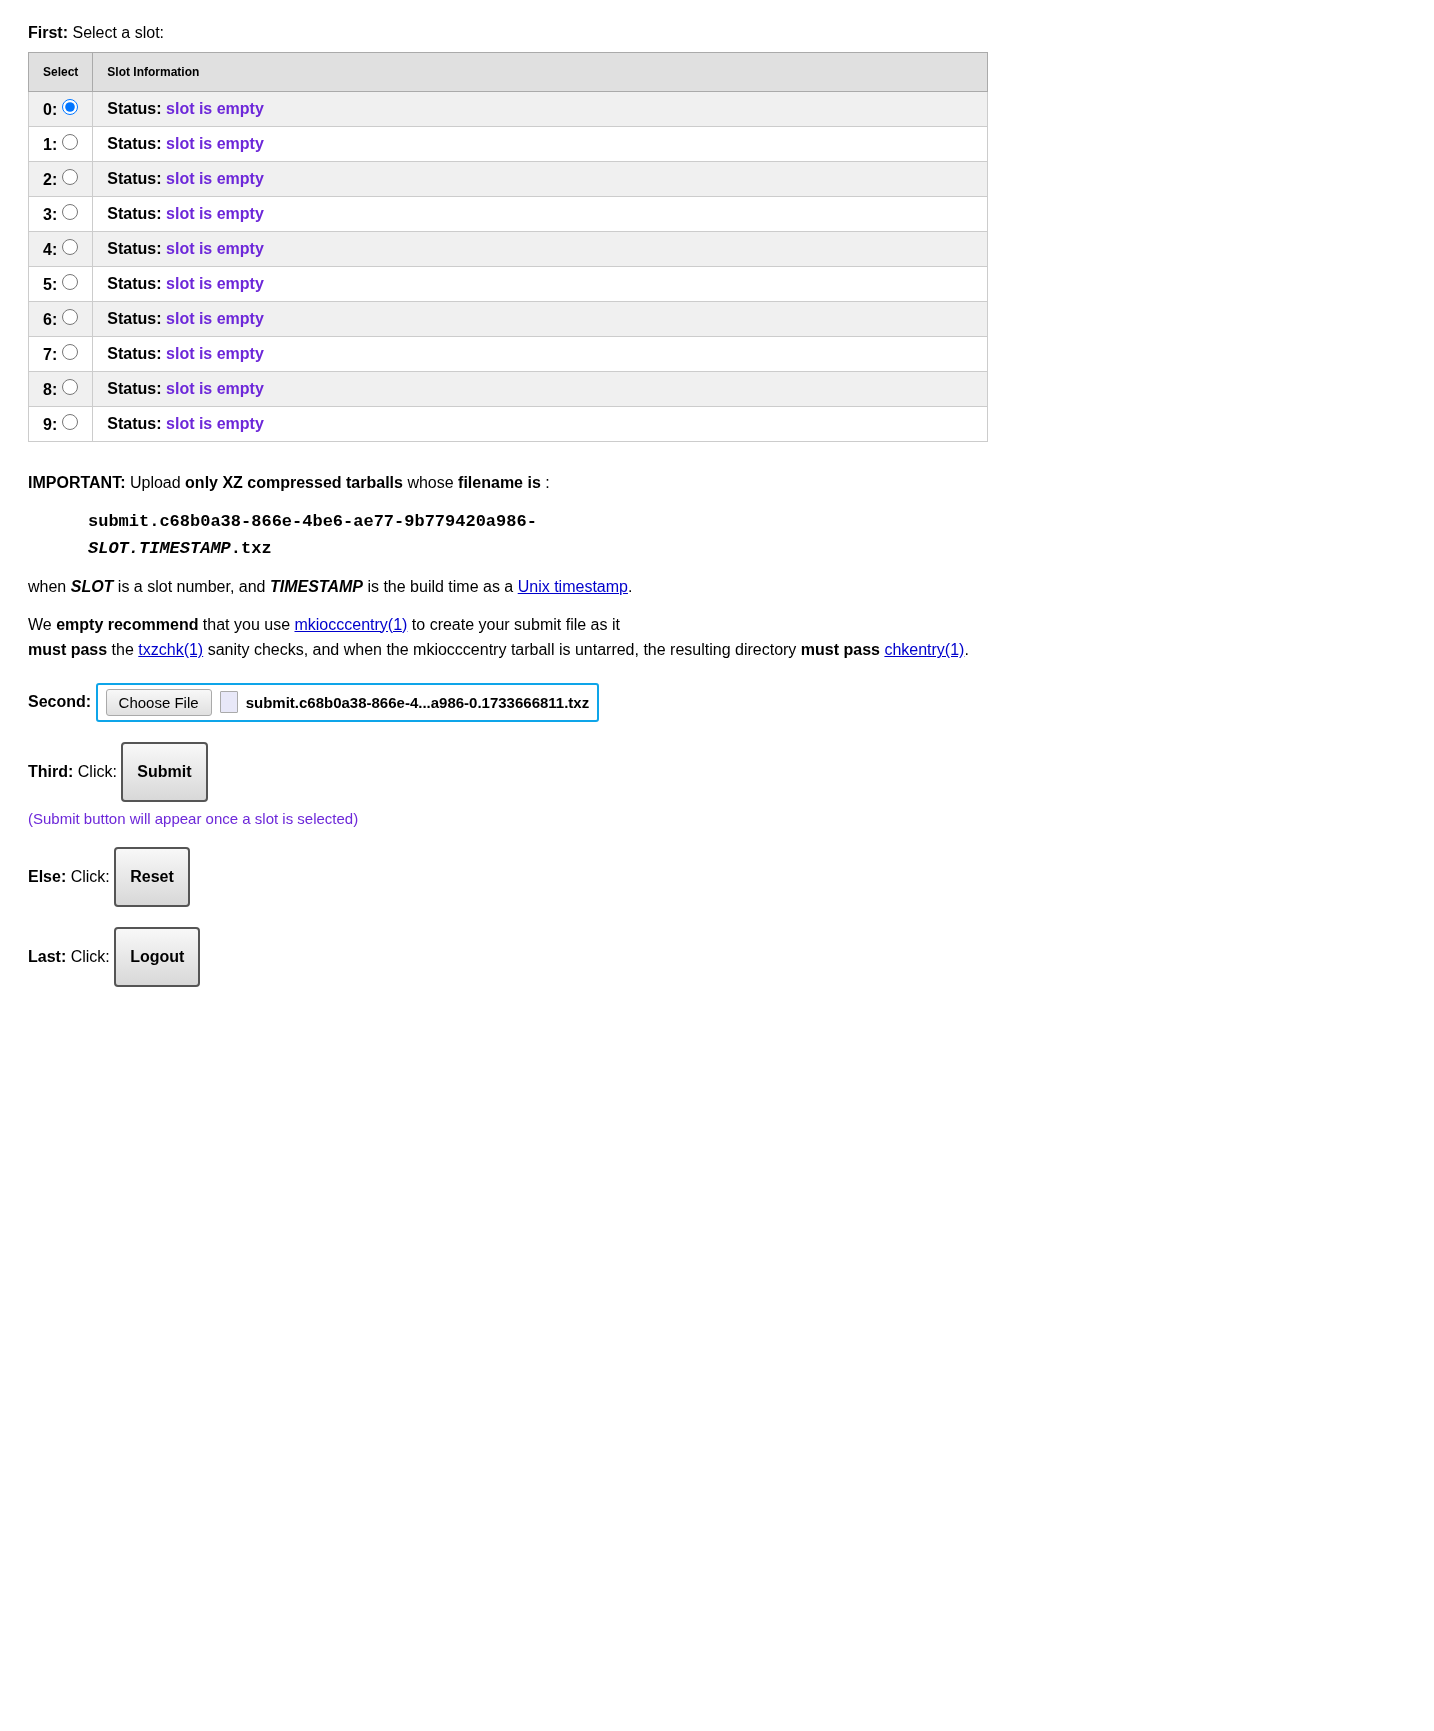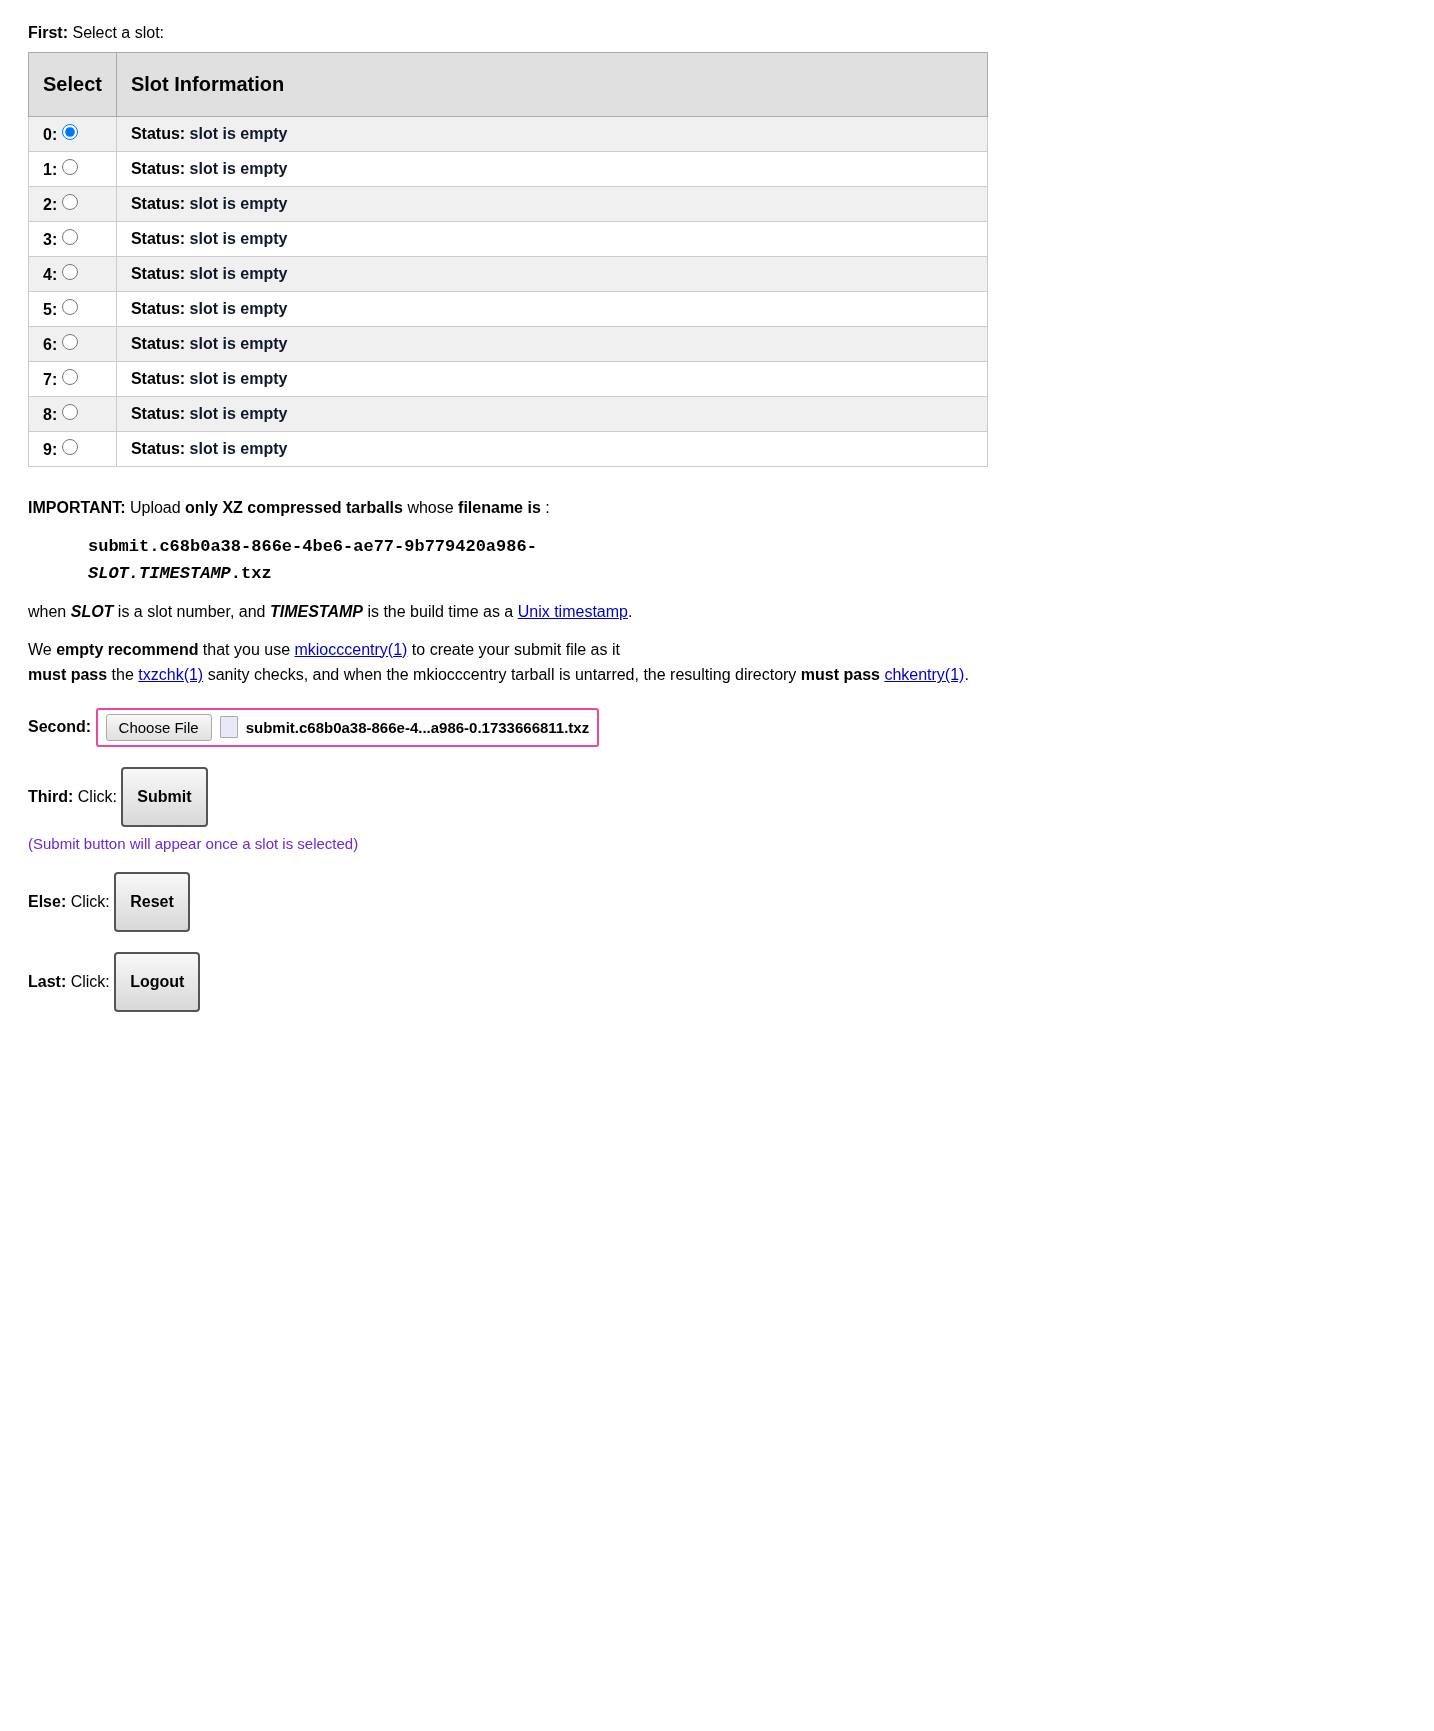--- a/index.html
+++ b/index.html
@@ -26,24 +26,24 @@
       border-collapse: collapse;
       width: 100%;
       max-width: 960px;
       margin-bottom: 28px;
       border: 1px solid #aaa;
     }
 
     .slot-table th {
       background: #e0e0e0;
       border: 1px solid #aaa;
-      padding: 20px 14px;
+      padding: 12px 14px;
       text-align: left;
       font-weight: bold;
-      font-size: 20px;
+      font-size: 12px;
     }
 
     .slot-table td {
       border: 1px solid #ccc;
       padding: 7px 14px;
       font-size: 16px;
     }
 
     .slot-table tr.even-row td {
       background: #f0f0f0;
@@ -56,21 +56,21 @@
     .slot-index {
       font-weight: bold;
       width: 60px;
     }
 
     .slot-status-text {
       font-weight: bold;
     }
 
     .slot-status-link {
-      color: #0f172a;
+      color: #6d28d9;
       font-weight: bold;
       text-decoration: none;
     }
 
     .important-section {
       margin-bottom: 20px;
       max-width: 960px;
       line-height: 1.6;
     }
 
@@ -94,21 +94,21 @@
       color: #0000cc;
     }
 
     .second-section {
       margin-bottom: 20px;
     }
 
     .file-input-area {
       display: inline-flex;
       align-items: center;
-      border: 2px solid #ec4899;
+      border: 2px solid #0ea5e9;
       border-radius: 3px;
       padding: 4px 8px;
       background: #fff;
       vertical-align: middle;
     }
 
     .choose-file-btn {
       background: linear-gradient(to bottom, #f8f8f8, #e0e0e0);
       border: 1px solid #aaa;
       border-radius: 3px;

